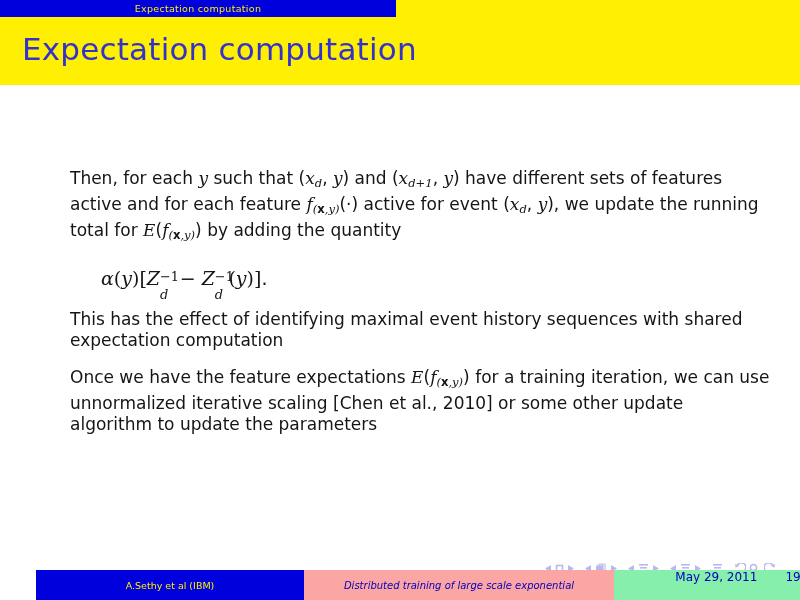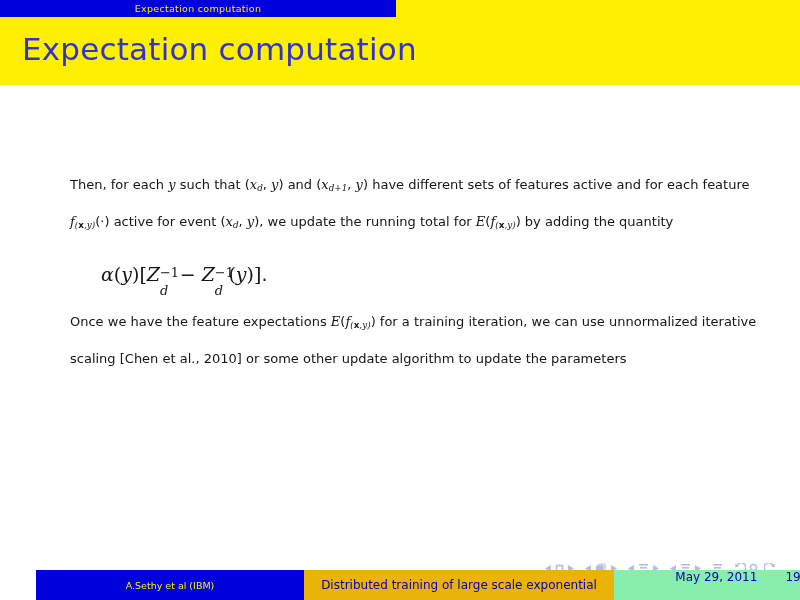--- a/index.html
+++ b/index.html
@@ -72,22 +72,22 @@
 
   
   .body {
     position: absolute;
     left: 70px;
     top: 168px;
     width: 700px;
     color: #111111;
   }
   .para {
-    font-size: 13px;
-    line-height: 33px;
+    font-size: 17px;
+    line-height: 21px;
     margin: 0 0 16px 0;
     font-family: "DejaVu Sans", sans-serif;
     color: #151515;
   }
   .para.last { margin-bottom: 4px; }
 
   
   .mi {           
     font-style: italic;
     font-family: "DejaVu Serif", serif;
@@ -168,27 +168,28 @@
     background: #0000dd;
     color: #ffef00;
     display: flex;
     align-items: center;
     justify-content: center;
     font-size: 9.5px;
     white-space: nowrap;
   }
   .foot-title {
     width: 310px;
-    background: #eab308;
+    background: #fca5a5;
     color: #0000bb;
     display: flex;
     align-items: center;
     justify-content: center;
-    font-size: 12px;
-    white-space: nowrap;
+    font-size: 10px;
+    white-space: nowrap;
+    font-style: italic;
   }
   .foot-meta {
     flex: 1;
     background: #86efac;
     color: #0000bb;
     display: flex;
     align-items: flex-start;
     justify-content: flex-end;
     padding-right: 16px;
     gap: 28px;
@@ -215,20 +216,21 @@
   <div class="body">
 
     <p class="para">
       <span>Then, for each </span><span class="mi">y</span><span> such that (</span><span class="mi">x</span><sub class="msub">d</sub><span>, </span><span class="mi">y</span><span>) and (</span><span class="mi">x</span><sub class="msub">d+1</sub><span>, </span><span class="mi">y</span><span>) have different sets of features active and for each feature </span><span class="mi">f</span><sub class="msub"><span>(</span><span class="mbf">x</span><span>,</span><span>y</span><span>)</span></sub><span>(·) active for event (</span><span class="mi">x</span><sub class="msub">d</sub><span>, </span><span class="mi">y</span><span>), we update the running total for </span><span class="mi">E</span><span>(</span><span class="mi">f</span><sub class="msub"><span>(</span><span class="mbf">x</span><span>,</span><span>y</span><span>)</span></sub><span>) by adding the quantity</span>
     </p>
 
     <p class="para formula-line">
       <span class="mi">α</span><span class="mroman">(</span><span class="mi">y</span><span class="mroman">)</span><span class="mroman">[</span><span class="mi">Z</span><span class="stack"><span class="up">−1</span><span class="dn">d</span></span>&nbsp;<span class="mroman">−</span>&nbsp;<span class="mi">Z</span><span class="stack"><span class="up">−1</span><span class="dn">d</span></span><span class="mroman">(</span><span class="mi">y</span><span class="mroman">)</span><span class="mroman">]</span><span>.</span>
     </p>
 
+    <p class="para">This has the effect of identifying maximal event history sequences with shared expectation computation</p>
 
     <p class="para last">
       <span>Once we have the feature expectations </span><span class="mi">E</span><span>(</span><span class="mi">f</span><sub class="msub"><span>(</span><span class="mbf">x</span><span>,</span><span>y</span><span>)</span></sub><span>) for a training iteration, we can use unnormalized iterative scaling [Chen et al., 2010] or some other update algorithm to update the parameters</span>
     </p>
 
   </div>
 
   <div class="navsymbols">
 
     <div class="navgroup">

